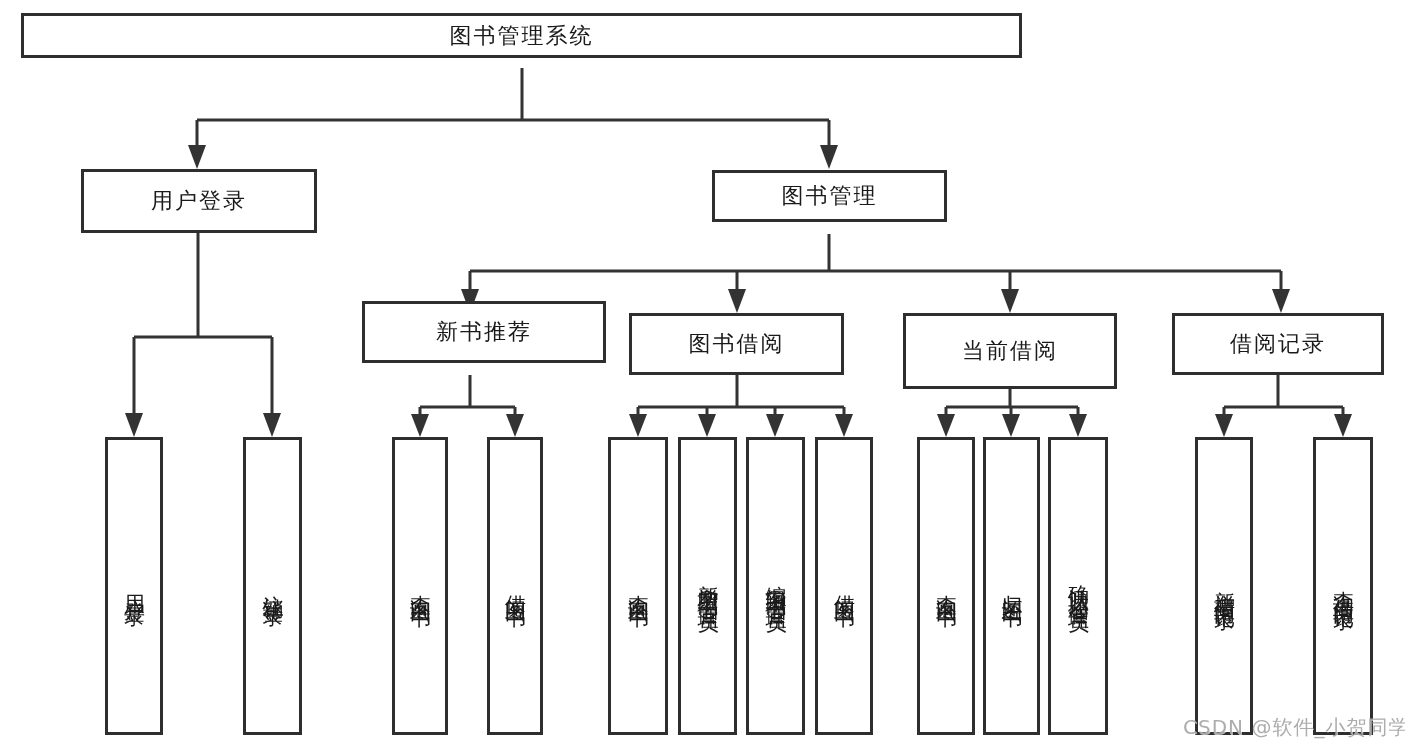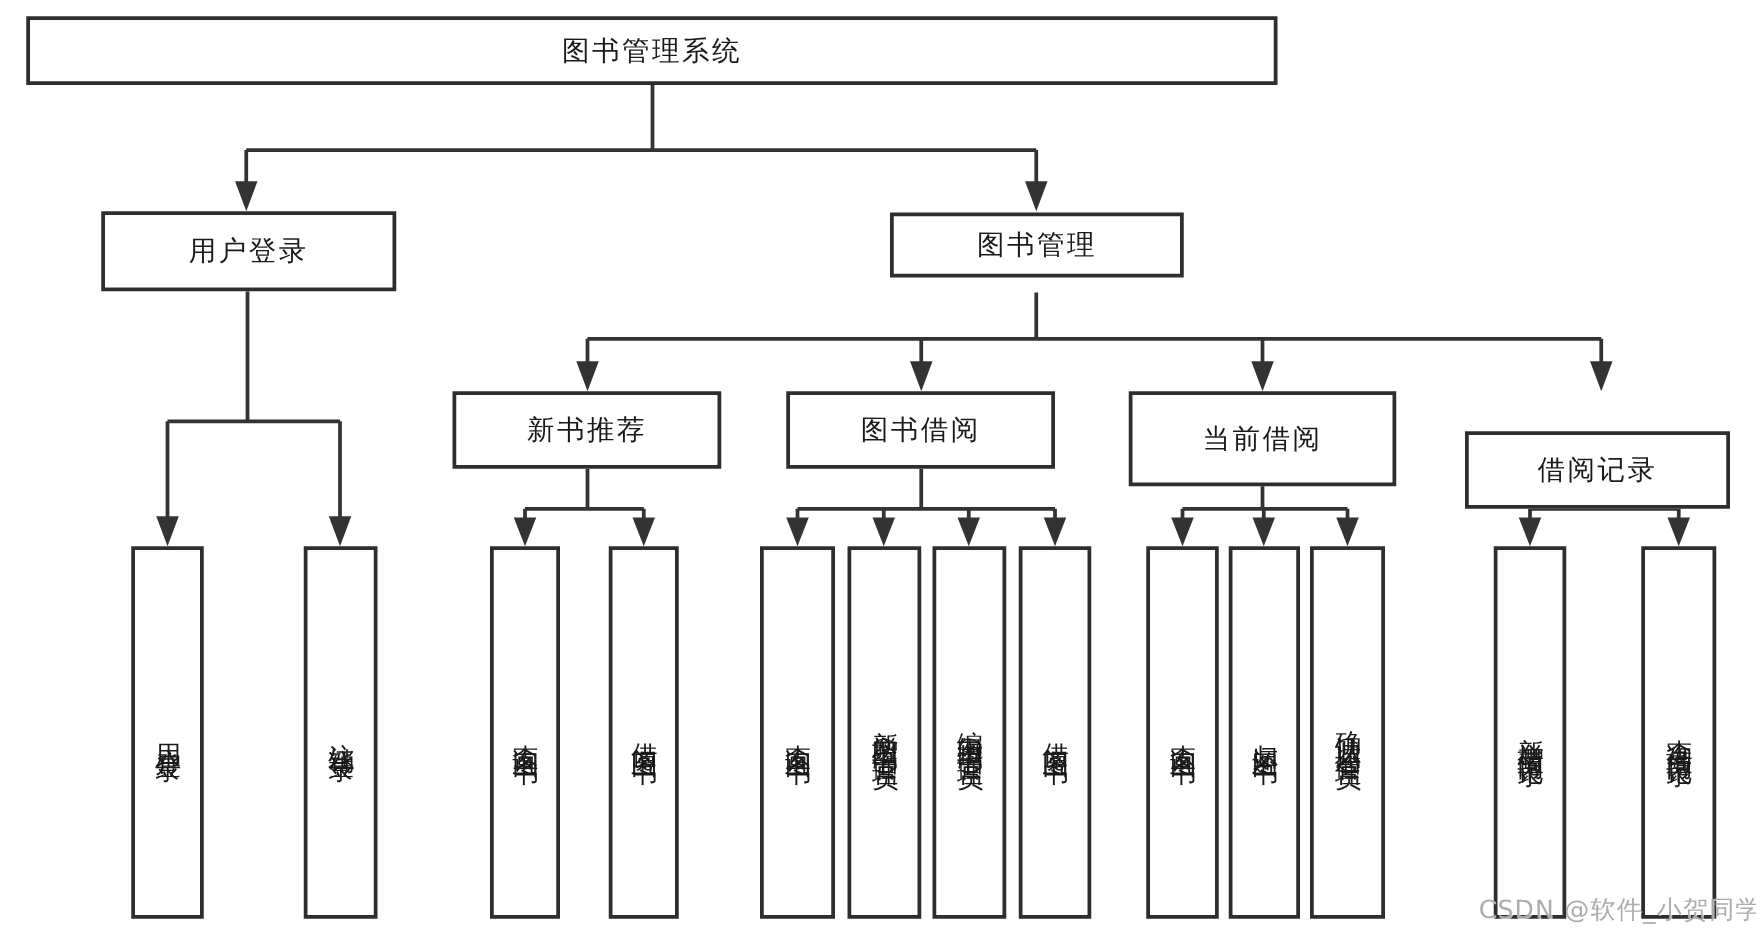--- a/index.html
+++ b/index.html
@@ -107,29 +107,29 @@
       <polygon points="766,414 784,414 775,437"></polygon>
       <polygon points="835,414 853,414 844,437"></polygon>
       <polygon points="937,414 955,414 946,437"></polygon>
       <polygon points="1002,414 1020,414 1011,437"></polygon>
       <polygon points="1069,414 1087,414 1078,437"></polygon>
       <polygon points="1215,414 1233,414 1224,437"></polygon>
       <polygon points="1334,414 1352,414 1343,437"></polygon>
     </g>
   </svg>
 
-  <div class="box" style="left:21px; top:13px; width:1001px; height:55px;">图书管理系统</div>
+  <div class="box" style="left:21px; top:13px; width:1001px; height:45px;">图书管理系统</div>
 
   <div class="box" style="left:81px; top:169px; width:236px; height:64px;">用户登录</div>
   <div class="box" style="left:712px; top:170px; width:235px; height:52px;">图书管理</div>
 
-  <div class="box" style="left:362px; top:313px; width:215px; height:62px;">新书推荐</div>
+  <div class="box" style="left:362px; top:301px; width:244px; height:62px;">新书推荐</div>
   <div class="box" style="left:629px; top:313px; width:215px; height:62px;">图书借阅</div>
   <div class="box" style="left:903px; top:313px; width:214px; height:76px;">当前借阅</div>
-  <div class="box" style="left:1172px; top:313px; width:212px; height:62px;margin-top:32px;">借阅记录</div>
+  <div class="box" style="left:1172px; top:313px; width:212px; height:62px;">借阅记录</div>
 
   <div class="leaf" style="left:105px; width:58px;">
     <span class="vtext">用户登录</span>
   </div>
   <div class="leaf" style="left:243px; width:59px;">
     <span class="vtext">注销登录</span>
   </div>
   <div class="leaf" style="left:392px; width:56px;">
     <span class="vtext">查询图书</span>
   </div>

